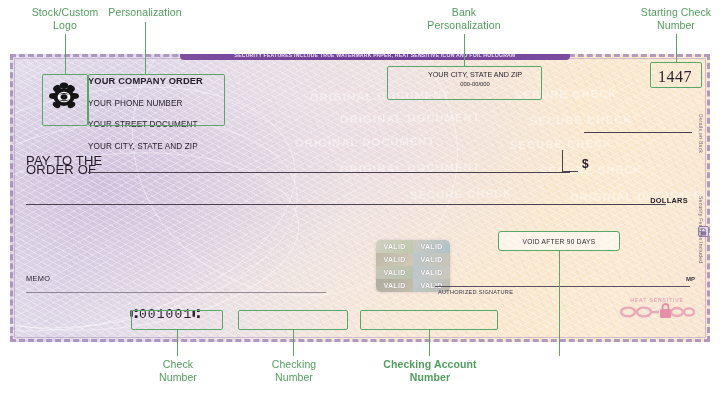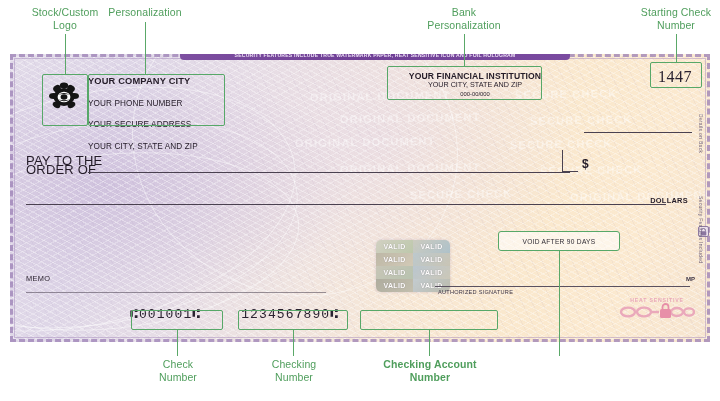--- a/index.html
+++ b/index.html
@@ -230,21 +230,21 @@
     position: absolute; left: 688px; top: 172px;
     width: 11px; height: 11px; border-radius: 2px;
     background: rgba(235,225,240,.85);
     border: .6px solid #8e7aa0;
     display:flex; align-items:center; justify-content:center;
   }
 
   
   .micr {
     position: absolute; left: 0; top: 253px; width: 700px;
-    display: flex; gap: 40px;
+    display: flex; gap: 26px;
     padding-left: 120px;
     font-family: "Liberation Mono", monospace;
     font-size: 13px;
     color: #2a2230;
     letter-spacing: 1.1px;
   }
   .micr span { white-space: nowrap; }
 
   
   .hl {
@@ -310,29 +310,28 @@
             <ellipse cx="16" cy="17" rx="6.4" ry="5.2"></ellipse>
           </g>
           <g fill="#151515">
             <ellipse cx="16" cy="17" rx="3.4" ry="2.7"></ellipse>
             <path d="M10.4 14.6 q5.6 -3.2 11.2 0 q-5.6 -1.4 -11.2 0 Z"></path>
             <path d="M10.4 19.6 q5.6 3.2 11.2 0 q-5.6 1.4 -11.2 0 Z"></path>
           </g>
         </svg>
       </div>
       <div class="payer-lines">
-        <div class="l1">YOUR COMPANY CITY</div>
+        <div class="l1">YOUR COMPANY ORDER</div>
         <div class="ln">YOUR PHONE NUMBER</div>
-        <div class="ln">YOUR SECURE ADDRESS</div>
+        <div class="ln">YOUR STREET DOCUMENT</div>
         <div class="ln">YOUR CITY, STATE AND ZIP</div>
       </div>
     </div>
 
     <div class="bank">
-      <div class="b1">YOUR FINANCIAL INSTITUTION</div>
       <div class="b2">YOUR CITY, STATE AND ZIP</div>
       <div class="b3">000-00/000</div>
     </div>
 
     <div class="checknum">1447</div>
     <div class="date-line"></div>
 
     <div class="payto">
       <div>PAY TO THE</div>
       <div>ORDER OF</div>
@@ -382,21 +381,20 @@
     <div class="lock-badge">
       <svg width="7" height="8" viewBox="0 0 7 8">
         <path d="M1.6 3.4 V2.4 a1.9 1.9 0 0 1 3.8 0 v1" fill="none" stroke="#7d6a90" stroke-width="1"></path>
         <rect x=".7" y="3.3" width="5.6" height="4.3" rx=".8" fill="#8b76a0"></rect>
       </svg>
     </div>
     <div class="vtext" style="left:693px;top:142px;">Security Features Included</div>
 
     <div class="micr">
       <span>⑆001001⑆</span>
-      <span>1234567890⑆</span>
     </div>
   </div>
 
   <div class="hl" style="left:42px;  top:74px;  width:46px;  height:52px;"></div>
   <div class="hl" style="left:88px;  top:74px;  width:137px; height:52px;"></div>
   <div class="hl" style="left:387px; top:66px;  width:155px; height:34px;"></div>
   <div class="hl" style="left:650px; top:62px;  width:52px;  height:26px;"></div>
   <div class="hl" style="left:131px; top:310px; width:92px;  height:20px;"></div>
   <div class="hl" style="left:238px; top:310px; width:110px; height:20px;"></div>
   <div class="hl" style="left:360px; top:310px; width:138px; height:20px;"></div>

